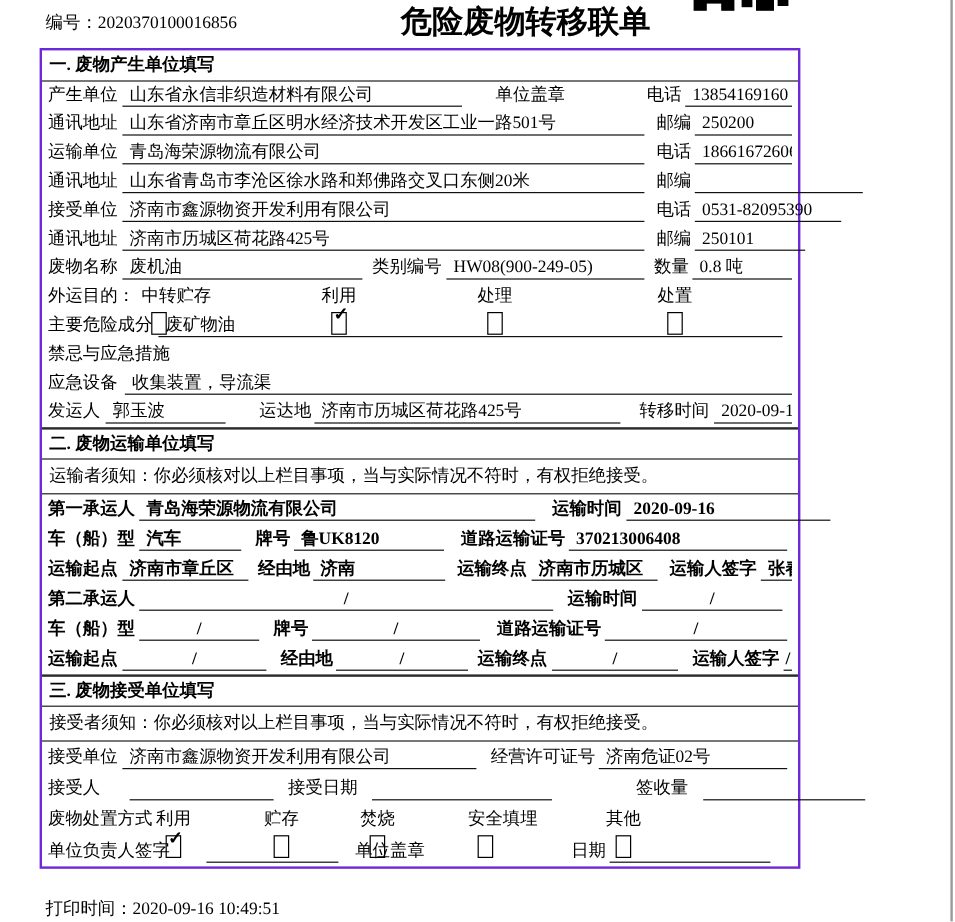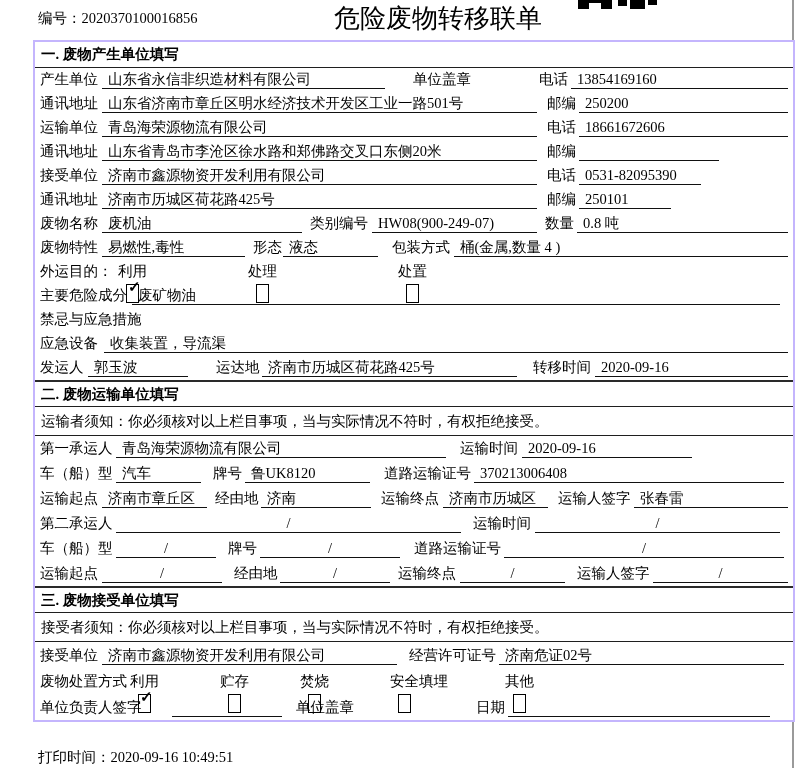--- a/index.html
+++ b/index.html
@@ -1,28 +1,28 @@
 <!DOCTYPE html>
 <html><head>
 <meta charset="utf-8">
 <style>
   * { margin:0; padding:0; box-sizing:border-box; }
   html,body { width:796px; height:768px; background:#ffffff; }
   body { position:relative; overflow:hidden; font-family:"Liberation Serif","DejaVu Serif",serif; color:#000; font-size:14.5px; }
   .page-edge { position:absolute; top:0; right:2px; width:2px; height:768px; background:#9a9a9a; }
   .serial { position:absolute; left:38px; top:9px; white-space:nowrap; }
-  .doc-title { position:absolute; left:334px; top:1px; font-size:26px; font-weight:normal; white-space:nowrap; }
+  .doc-title { position:absolute; left:334px; top:1px; font-size:26px; font-weight:bold; white-space:nowrap; }
   .qr { position:absolute; left:578px; top:0; width:80px; height:9px; }
   .qr div { position:absolute; background:#000; }
-  .form { position:absolute; left:33px; top:40px; width:762px; border:2px solid #c4b5fd; background:#fff; }
+  .form { position:absolute; left:33px; top:40px; width:634px; border:2px solid #6d28d9; background:#fff; }
   .sec-title { height:26px; line-height:25px; font-weight:bold; padding-left:6px; border-bottom:1px solid #1f1f1f; font-size:14.5px; }
   .sec-title.mid { border-top:2px solid #2a2a2a; height:27px; }
   .note { height:29px; line-height:28px; padding-left:6px; border-bottom:1px solid #1f1f1f; white-space:nowrap; }
   .row { display:flex; align-items:flex-end; padding:0 5px 3px 5px; height:24px; white-space:nowrap; }
-  .s2 .row { height:25px; }
+  .s2 .row { height:25px;font-weight:bold; }
   .s3 .row { height:26px; }
   .row span { display:block; height:19px; line-height:19px; }
   .lbl { flex:none;margin-top:35px; }
   .u { border-bottom:1px solid #111; padding-left:6px; flex:none; overflow:hidden; }
   .u.fill { flex:1 1 auto; }
   .u.c { text-align:center; padding-left:0; }
   .opt { display:flex; flex:none; }
   .cb { flex:none; width:13px; height:13px; border:1px solid #000; margin:3px 0 1px 8px; position:relative; }
   .cb.checked::after { content:"✓"; position:absolute; left:1px; top:-5px; font-size:15px; font-weight:bold; line-height:15px; }
   .footer { position:absolute; left:38px; top:748px; white-space:nowrap;text-align:center; }
@@ -92,36 +92,32 @@
       <span class="lbl" style="width:62px">通讯地址</span>
       <span class="u" style="width:435px">济南市历城区荷花路425号</span>
       <span class="lbl ml10" style="width:32px">邮编</span>
       <span class="u" style="width:92px">250101</span>
     </div>
 
     <div class="row">
       <span class="lbl" style="width:62px">废物名称</span>
       <span class="u" style="width:200px">废机油</span>
       <span class="lbl ml8" style="width:62px">类别编号</span>
-      <span class="u" style="width:165px">HW08(900-249-07)</span>
+      <span class="u" style="width:165px">HW08(900-249-05)</span>
       <span class="lbl ml8" style="width:32px">数量</span>
       <span class="u fill">0.8 吨</span>
     </div>
 
-    <div class="row">
-      <span class="lbl" style="width:62px">废物特性</span>
-      <span class="u" style="width:143px">易燃性,毒性</span>
-      <span class="lbl ml8" style="width:30px">形态</span>
-      <span class="u" style="width:95px">液态</span>
-      <span class="lbl ml14" style="width:62px">包装方式</span>
-      <span class="u fill">桶(金属,数量 4 )</span>
-    </div>
 
     <div class="row">
       <span class="lbl" style="width:78px">外运目的：</span>
+      <span class="opt" style="width:150px">
+        <span>中转贮存</span>
+        <span class="cb"></span>
+      </span>
       <span class="opt" style="width:130px">
         <span>利用</span>
         <span class="cb checked"></span>
       </span>
       <span class="opt" style="width:150px">
         <span>处理</span>
         <span class="cb"></span>
       </span>
       <span class="opt">
         <span>处置</span>
@@ -216,20 +212,28 @@
     <div class="sec-title mid">三. 废物接受单位填写</div>
     <div class="note">接受者须知：你必须核对以上栏目事项，当与实际情况不符时，有权拒绝接受。</div>
 
     <div class="row">
       <span class="lbl" style="width:62px">接受单位</span>
       <span class="u" style="width:295px">济南市鑫源物资开发利用有限公司</span>
       <span class="lbl ml12" style="width:90px">经营许可证号</span>
       <span class="u fill mr4">济南危证02号</span>
     </div>
 
+    <div class="row">
+      <span class="lbl" style="width:48px">接受人</span>
+      <span class="u ml20" style="width:120px"></span>
+      <span class="lbl ml12" style="width:62px">接受日期</span>
+      <span class="u ml8" style="width:150px"></span>
+      <span class="lbl ml70" style="width:48px">签收量</span>
+      <span class="u ml8 mr20" style="width:135px"></span>
+    </div>
 
     <div class="row">
       <span class="lbl" style="width:90px">废物处置方式</span>
       <span class="opt" style="width:90px">
         <span>利用</span>
         <span class="cb checked"></span>
       </span>
       <span class="opt" style="width:80px">
         <span>贮存</span>
         <span class="cb"></span>

